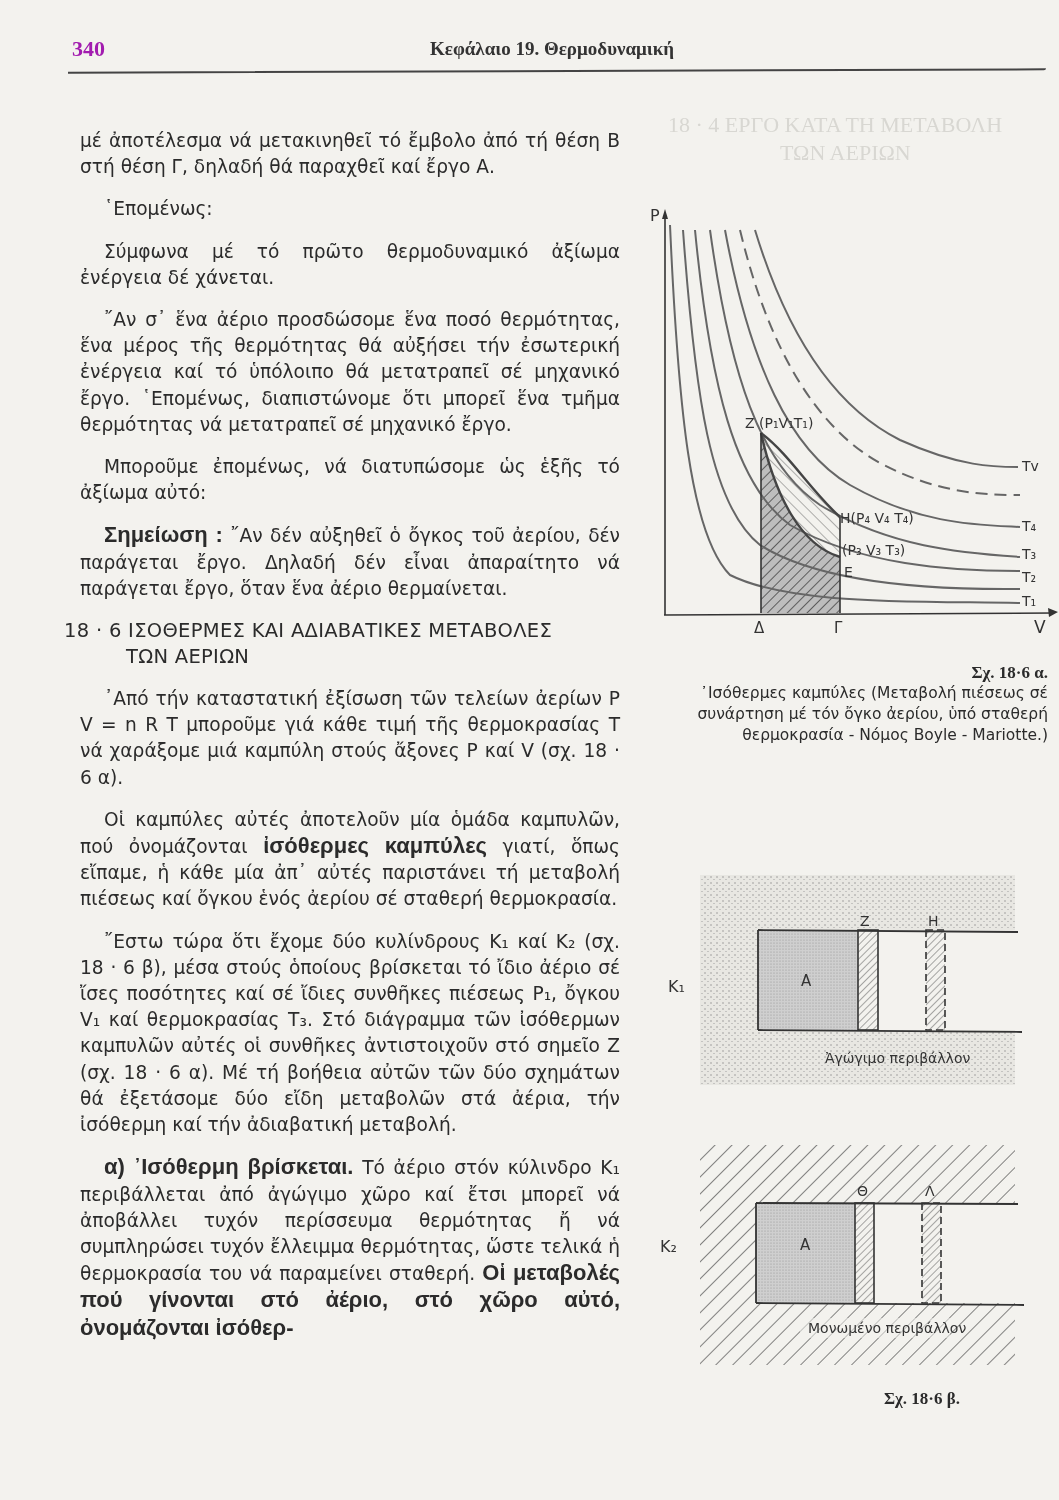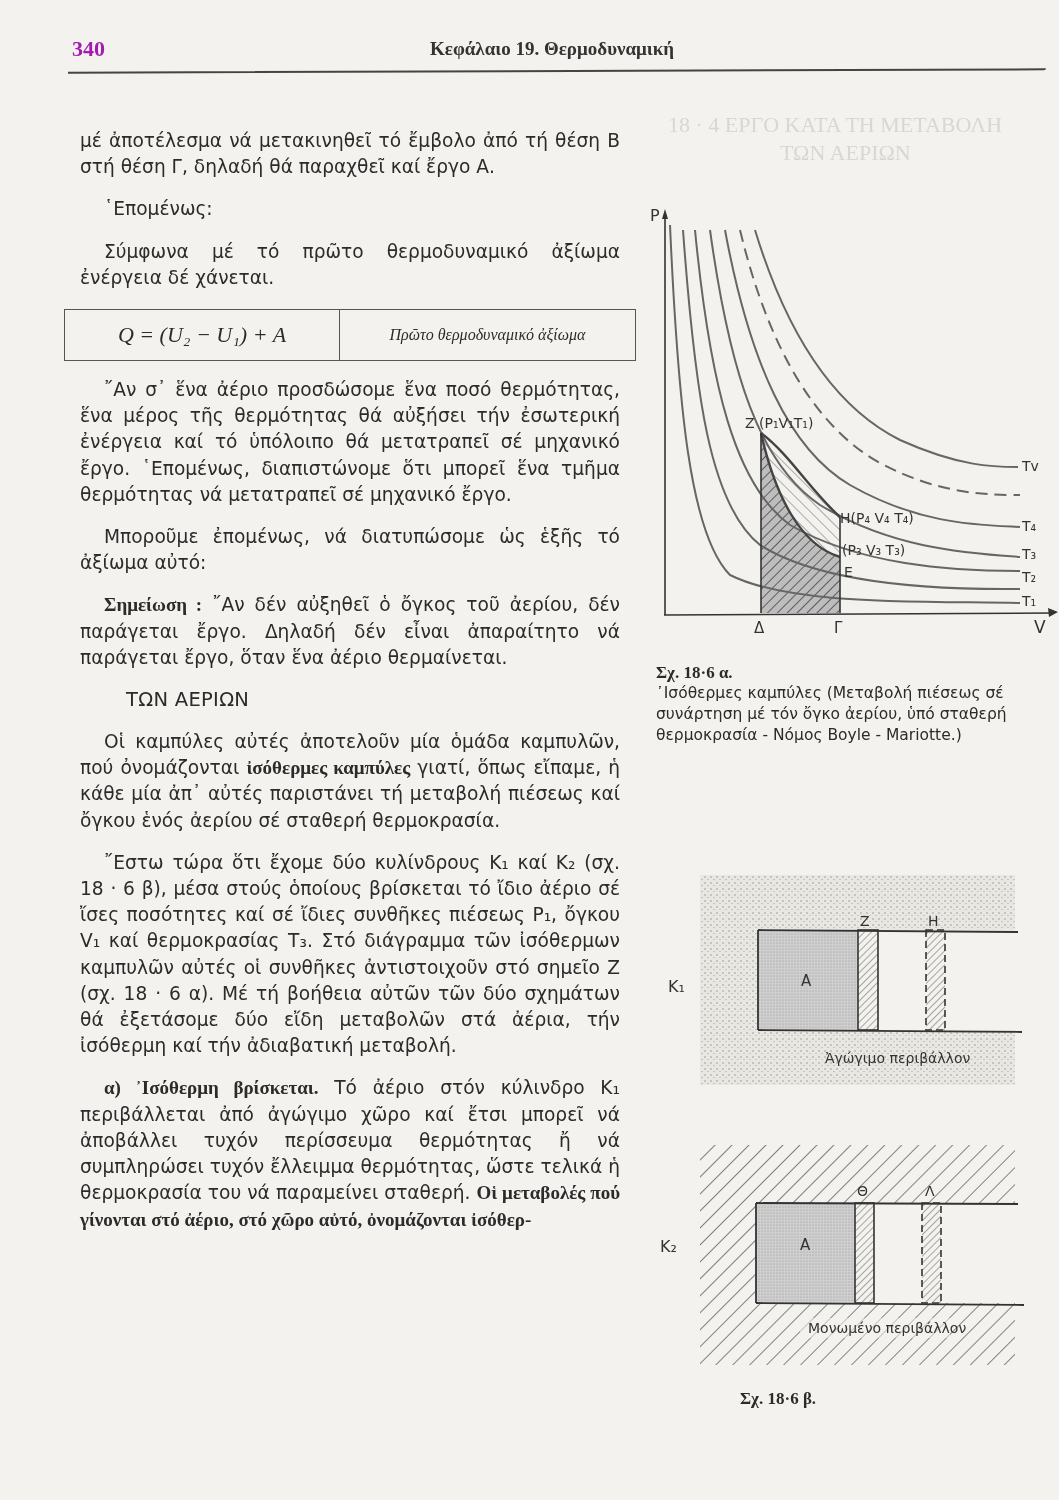--- a/index.html
+++ b/index.html
@@ -29,42 +29,42 @@
     position: absolute; left: 68px; top: 70px; width: 978px; height: 2px;
     background: #444; border-radius: 0 0 40px 0; transform: skewY(-0.2deg);
   }
   .col {
     position: absolute; left: 64px; top: 112px; width: 572px;
     font-size: 18.6px; line-height: 26.2px; color: #2b2b2b;
     text-align: justify;
   }
   .col p { margin: 16px; }
   .ind { text-indent: 24px; }
-  .serifb { font-family: Liberation Serif, serif; font-weight: bold; font-size: 19px; }
+  .serifb { font-family: Liberation Sans, sans-serif; font-weight: bold; font-size: 22px; }
   .formula-box {
     display: flex; border: 1.5px solid #555; margin: 18px 0 16px 0; height: 50px;
   }
   .formula-left {
     width: 274px; border-right: 1.5px solid #555;
     display: flex; align-items: center; justify-content: center;
     font-family: "Liberation Serif", serif; font-style: italic; font-size: 22px;
   }
   .formula-right {
     flex: 1; display: flex; align-items: center; justify-content: center;
     font-family: "Liberation Serif", serif; font-style: italic; font-size: 16px;
   }
   .section-title {
     font-size: 19.5px; line-height: 26px; margin: 14px 0 8px 0; letter-spacing: 0.3px;
   }
   .section-title .line2 { display: block; padding-left: 62px; }
   .fig {
     position: absolute;
   }
   .caption {
-    position: absolute; text-align: left; font-size: 15.5px; line-height: 21px; color: #2b2b2b;
+    position: absolute; text-align: right; font-size: 15.5px; line-height: 21px; color: #2b2b2b;
   }
   .cap-title {
     font-family: "Liberation Serif", serif; font-weight: bold; font-size: 17px;
   }
 </style>
 </head>
 <body>
 
 <div class="ghost" style="left:668px; top:112px; font-size:22px;">18 · 4 ΕΡΓΟ ΚΑΤΑ ΤΗ ΜΕΤΑΒΟΛΗ</div>
 <div class="ghost" style="left:780px; top:140px; font-size:22px;">ΤΩΝ ΑΕΡΙΩΝ</div>
@@ -73,33 +73,31 @@
   <span class="page-num">340</span>
   <span class="running-head">Κεφάλαιο 19. Θερμοδυναμική</span>
 </div>
 <div class="rule"></div>
 
 <div class="col">
   <p>μέ ἀποτέλεσμα νά μετακινηθεῖ τό ἔμβολο ἀπό τή θέση Β στή θέση Γ, δηλαδή θά παραχθεῖ καί ἔργο Α.</p>
   <p class="ind">῾Επομένως:</p>
   <p class="ind">Σύμφωνα μέ τό πρῶτο θερμοδυναμικό ἀξίωμα ἐνέργεια δέ χάνεται.</p>
 
-  <div class="formula-box">
-    <div class="formula-left">Q = (U₂ − U₁) + A</div>
-    <div class="formula-right">Πρῶτο θερμοδυναμικό ἀξίωμα</div>
-  </div>
 
   <p class="ind">῎Αν σ᾿ ἕνα ἀέριο προσδώσομε ἕνα ποσό θερμότητας, ἕνα μέρος τῆς θερμότητας θά αὐξήσει τήν ἐσωτερική ἐνέργεια καί τό ὑπόλοιπο θά μετατραπεῖ σέ μηχανικό ἔργο. ῾Επομένως, διαπιστώνομε ὅτι μπορεῖ ἕνα τμῆμα θερμότητας νά μετατραπεῖ σέ μηχανικό ἔργο.</p>
   <p class="ind">Μποροῦμε ἐπομένως, νά διατυπώσομε ὡς ἑξῆς τό ἀξίωμα αὐτό:</p>
   <p class="ind"><span class="serifb">Σημείωση :</span><span> ῎Αν δέν αὐξηθεῖ ὁ ὄγκος τοῦ ἀερίου, δέν παράγεται ἔργο. Δηλαδή δέν εἶναι ἀπαραίτητο νά παράγεται ἔργο, ὅταν ἕνα ἀέριο θερμαίνεται.</span></p>
 
   <div class="section-title">
+    <span>18 · 6 ΙΣΟΘΕΡΜΕΣ ΚΑΙ ΑΔΙΑΒΑΤΙΚΕΣ ΜΕΤΑΒΟΛΕΣ</span>
     <span class="line2">ΤΩΝ ΑΕΡΙΩΝ</span>
   </div>
 
+  <p class="ind">᾿Από τήν καταστατική ἐξίσωση τῶν τελείων ἀερίων P V = n R T μποροῦμε γιά κάθε τιμή τῆς θερμοκρασίας T νά χαράξομε μιά καμπύλη στούς ἄξονες P καί V (σχ. 18 · 6 α).</p>
   <p class="ind"><span>Οἱ καμπύλες αὐτές ἀποτελοῦν μία ὁμάδα καμπυλῶν, πού ὀνομάζονται </span><span class="serifb">ἰσόθερμες καμπύλες</span><span> γιατί, ὅπως εἴπαμε, ἡ κάθε μία ἀπ᾿ αὐτές παριστάνει τή μεταβολή πιέσεως καί ὄγκου ἑνός ἀερίου σέ σταθερή θερμοκρασία.</span></p>
   <p class="ind">῎Εστω τώρα ὅτι ἔχομε δύο κυλίνδρους K₁ καί K₂ (σχ. 18 · 6 β), μέσα στούς ὁποίους βρίσκεται τό ἴδιο ἀέριο σέ ἴσες ποσότητες καί σέ ἴδιες συνθῆκες πιέσεως P₁, ὄγκου V₁ καί θερμοκρασίας T₃. Στό διάγραμμα τῶν ἰσόθερμων καμπυλῶν αὐτές οἱ συνθῆκες ἀντιστοιχοῦν στό σημεῖο Z (σχ. 18 · 6 α). Μέ τή βοήθεια αὐτῶν τῶν δύο σχημάτων θά ἐξετάσομε δύο εἴδη μεταβολῶν στά ἀέρια, τήν ἰσόθερμη καί τήν ἀδιαβατική μεταβολή.</p>
   <p class="ind"><span class="serifb">α) ᾿Ισόθερμη βρίσκεται.</span><span> Τό ἀέριο στόν κύλινδρο K₁ περιβάλλεται ἀπό ἀγώγιμο χῶρο καί ἔτσι μπορεῖ νά ἀποβάλλει τυχόν περίσσευμα θερμότητας ἤ νά συμπληρώσει τυχόν ἔλλειμμα θερμότητας, ὥστε τελικά ἡ θερμοκρασία του νά παραμείνει σταθερή. </span><span class="serifb">Οἱ μεταβολές πού γίνονται στό ἀέριο, στό χῶρο αὐτό, ὀνομάζονται ἰσόθερ-</span></p>
 </div>
 
 <svg class="fig" style="left:650px; top:205px;" width="409" height="430" viewBox="0 0 409 430">
   <defs>
     <pattern id="hatchA" width="7" height="7" patternUnits="userSpaceOnUse" patternTransform="rotate(45)">
       <line x1="0" y1="0" x2="0" y2="7" stroke="#444" stroke-width="1.6"></line>
     </pattern>

